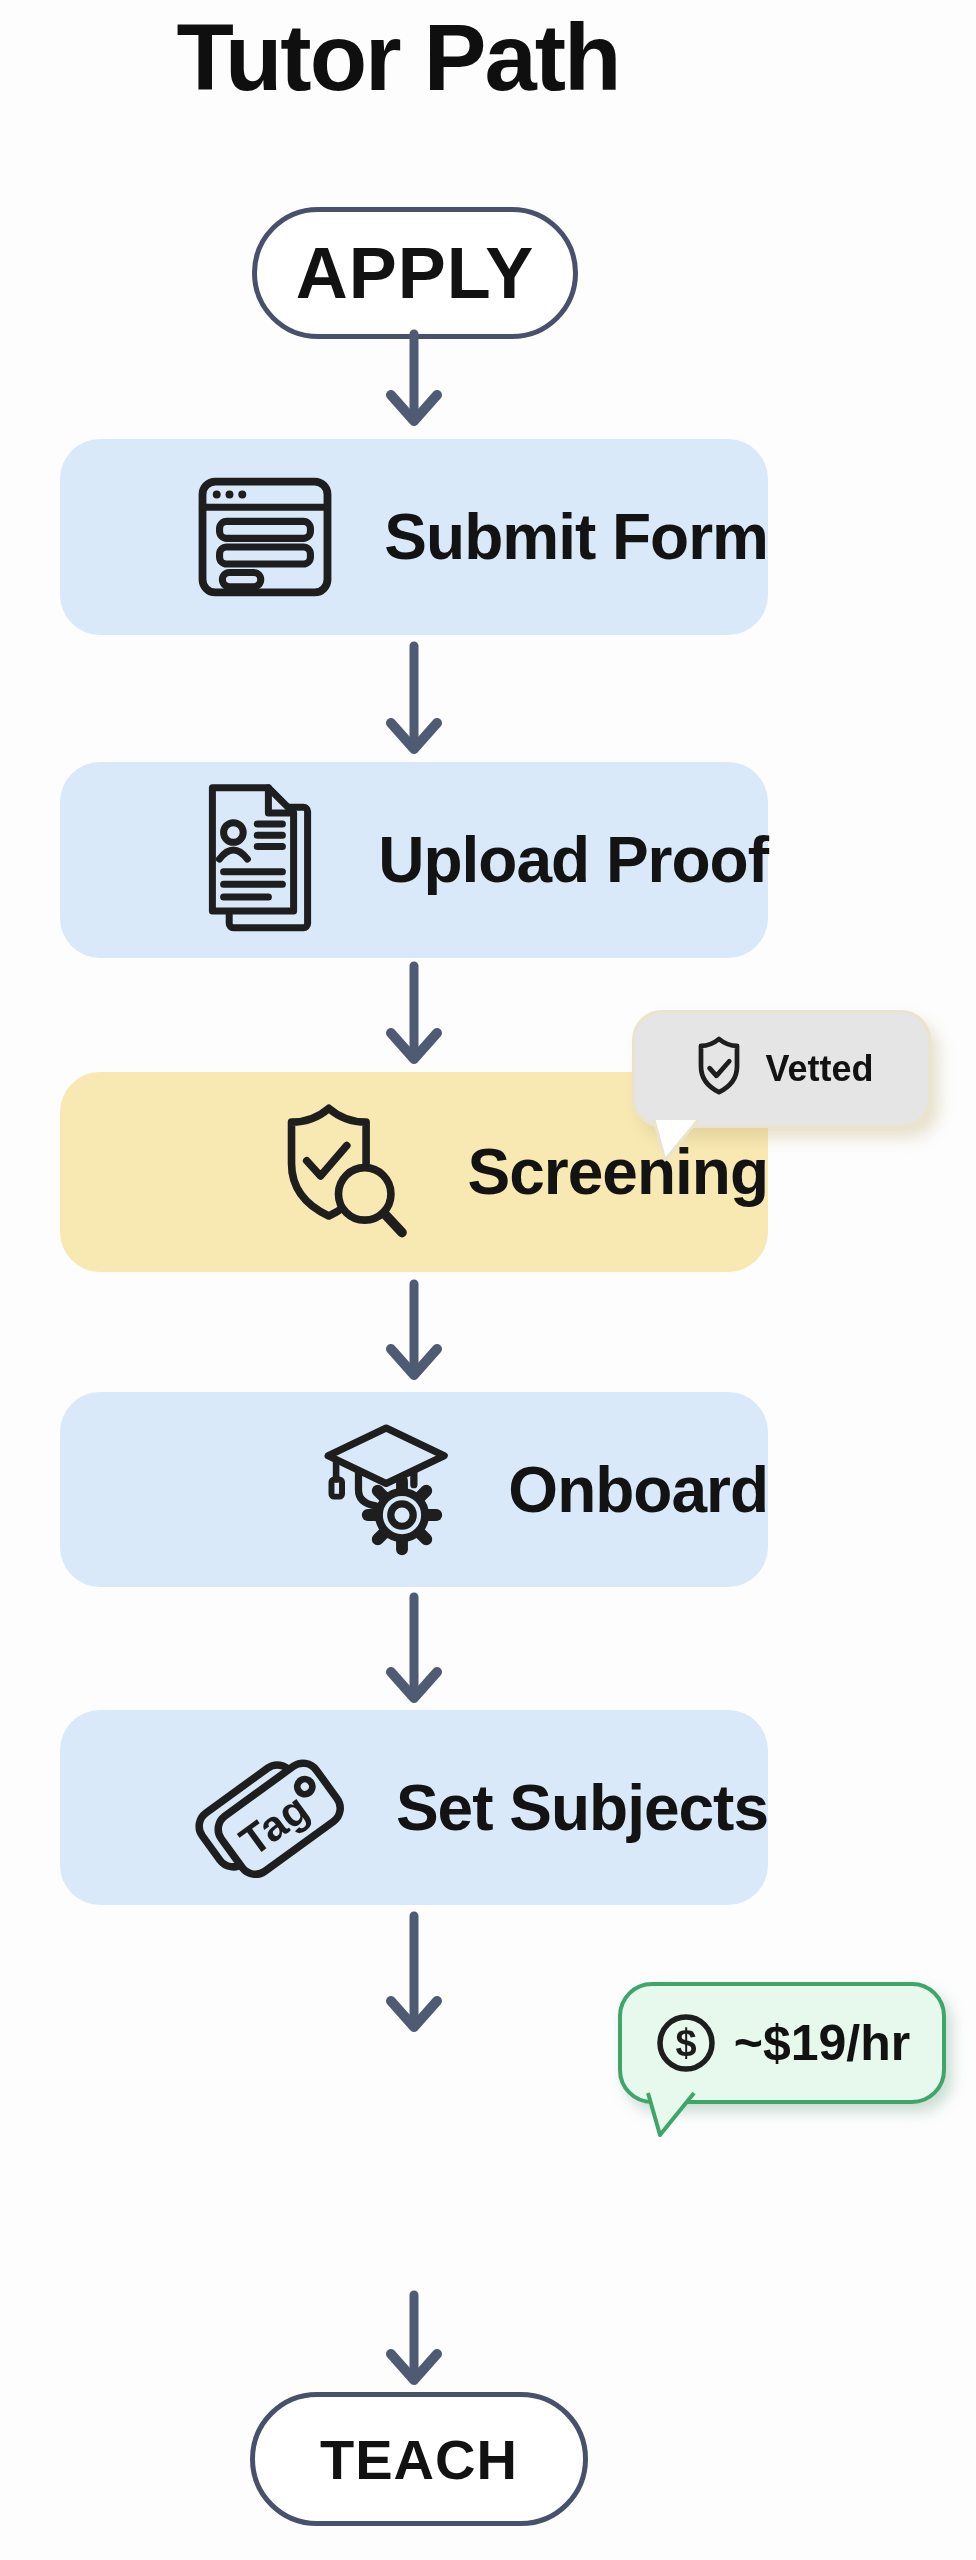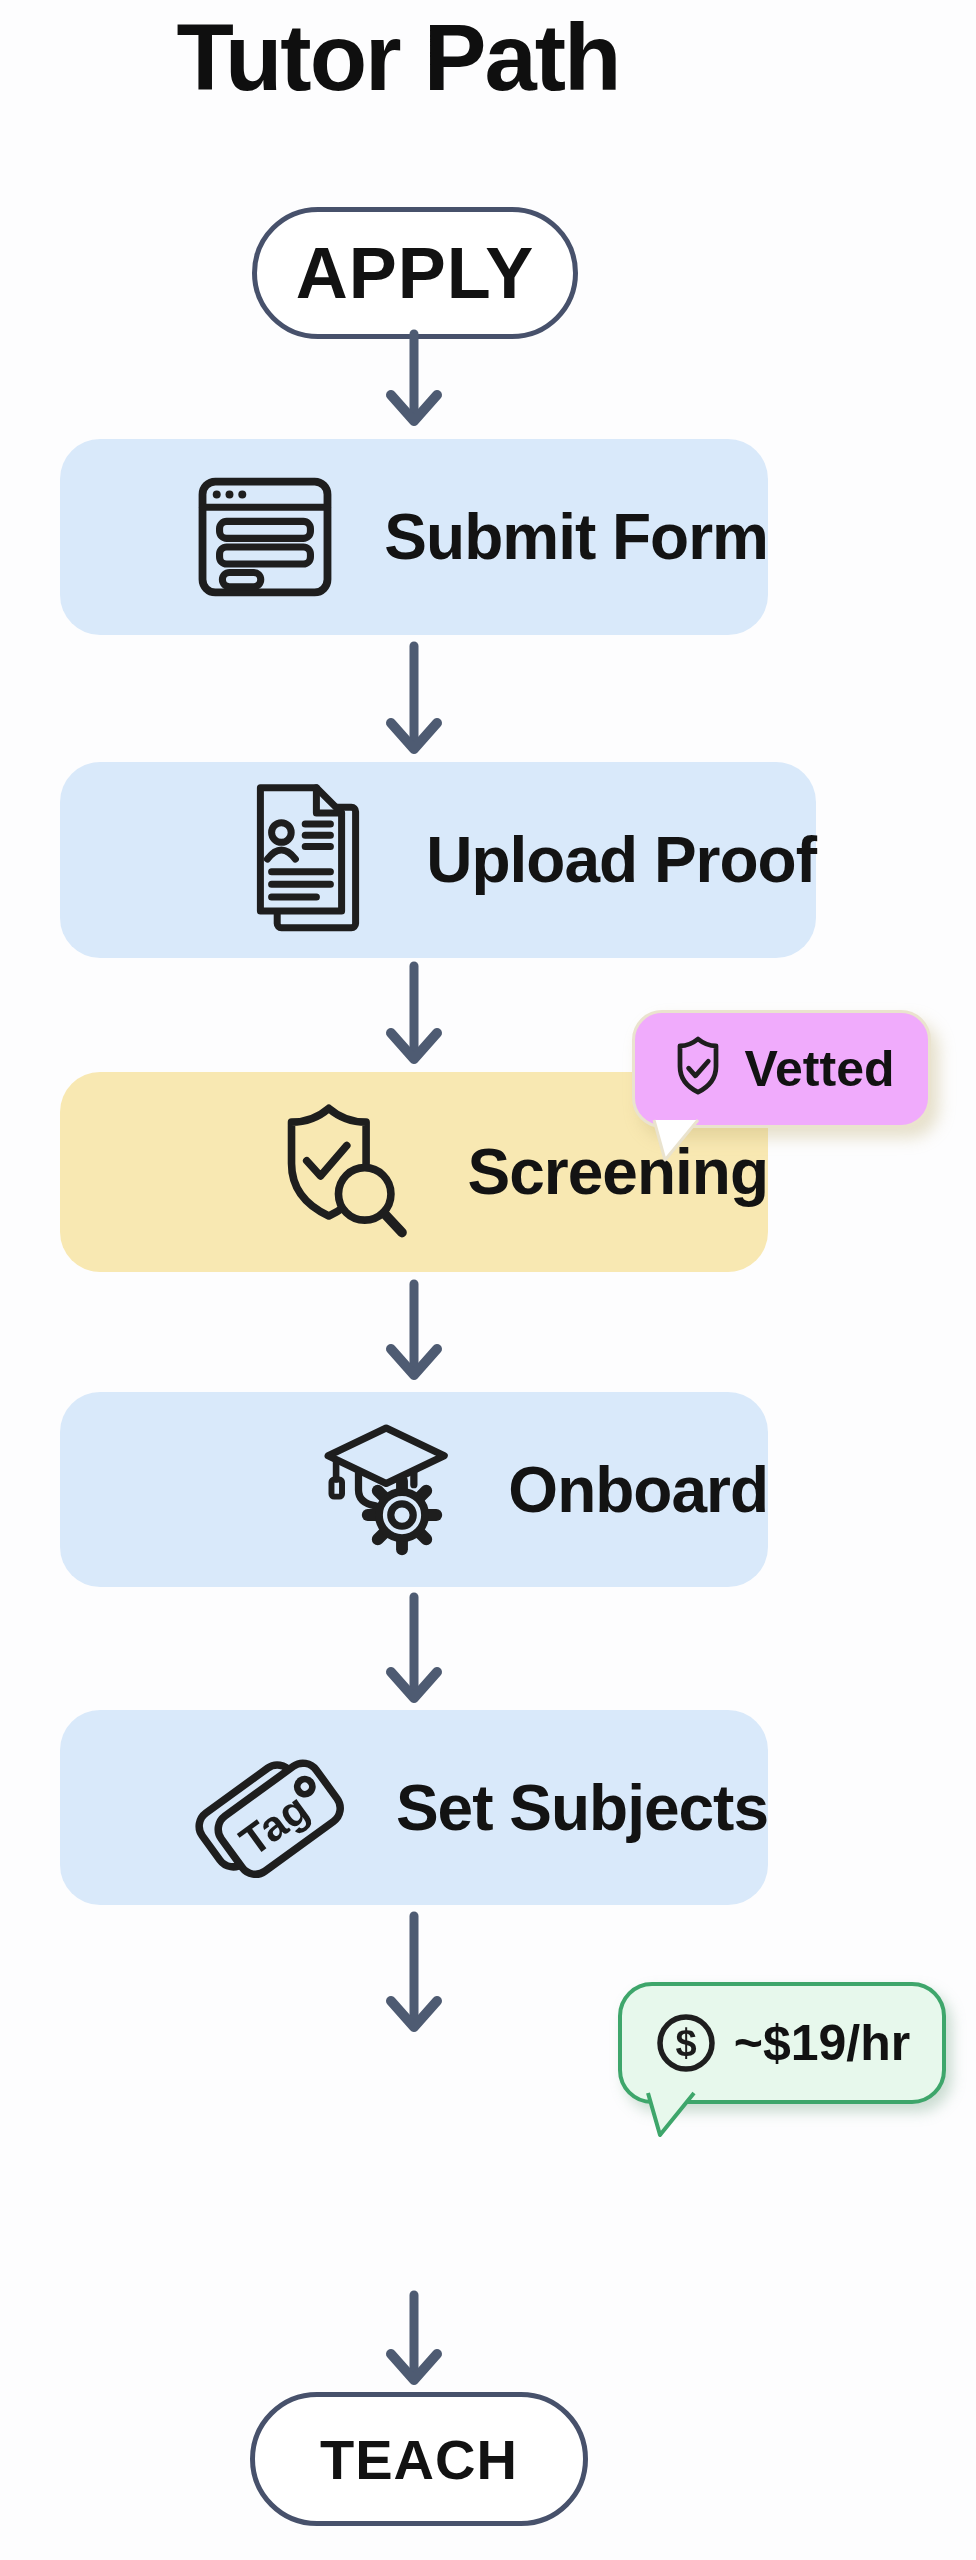--- a/index.html
+++ b/index.html
@@ -35,43 +35,43 @@
   }
   .step .iconwrap{margin-left:58px;flex:0 0 auto;display:flex;}
   .step .label{
     margin-left:48px;font-size:64px;font-weight:bold;letter-spacing:-1px;
     color:#131313;white-space:nowrap;
   }
   .step-blue{background:#d9e9fa;}
   .step-yellow{background:#f8e8b2;}
   .step-green{background:#d0f5dd;}
   #step-submit  {top:439px;height:196px;}
-  #step-upload  {top:762px;height:196px;padding-left:48px;}
+  #step-upload  {top:762px;height:196px;}
   #step-screen  {top:1072px;height:200px;}
   #step-onboard {top:1392px;height:195px;}
   #step-subjects{top:1710px;height:195px;}
   #step-sessions{top:2039px;height:246px;}
 
   
   .ink{stroke:#1e1e1e;fill:none;stroke-linecap:round;stroke-linejoin:round;}
   .fill-ink{fill:#1e1e1e;stroke:none;}
   .bg-blue{fill:#d9e9fa;}
   .bg-yellow{fill:#f8e8b2;}
   .bg-green{fill:#d0f5dd;}
 
   
   .badge{
     position:absolute;display:flex;align-items:center;justify-content:center;
     font-weight:bold;color:#121212;white-space:nowrap;
   }
   #badge-vetted{
     left:632px;top:1010px;width:293px;height:112px;
-    background:#f0abfc;border:3px solid #eae3ce;border-radius:30px;
+    background:#e5e5e5;border:3px solid #eae3ce;border-radius:30px;
     box-shadow:8px 10px 16px rgba(195,178,120,0.38);
-    font-size:50px;z-index:6;
+    font-size:36px;z-index:6;
   }
   #badge-vetted .blabel{margin-left:16px;}
   #badge-rate{
     left:618px;top:1982px;width:320px;height:114px;
     background:#e7f8ec;border:4px solid #3ea66b;border-radius:34px;
     box-shadow:6px 8px 14px rgba(110,160,125,0.35);
     font-size:50px;z-index:6;
   }
   #badge-rate .blabel{margin-left:16px;}
   .badge-tail{position:absolute;z-index:7;}

